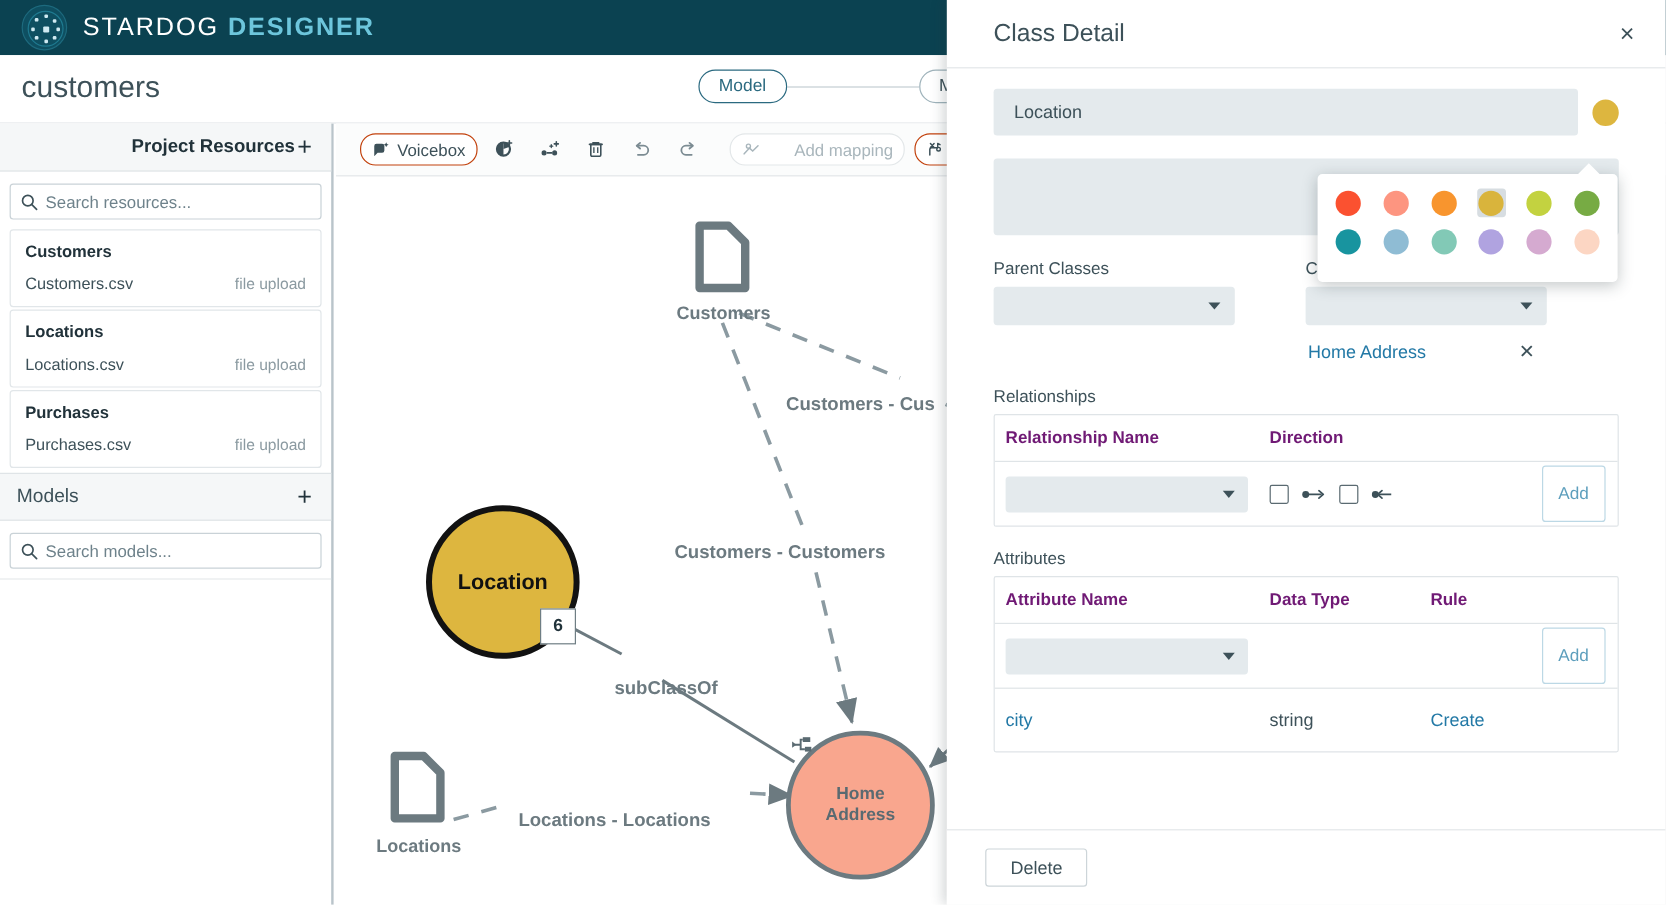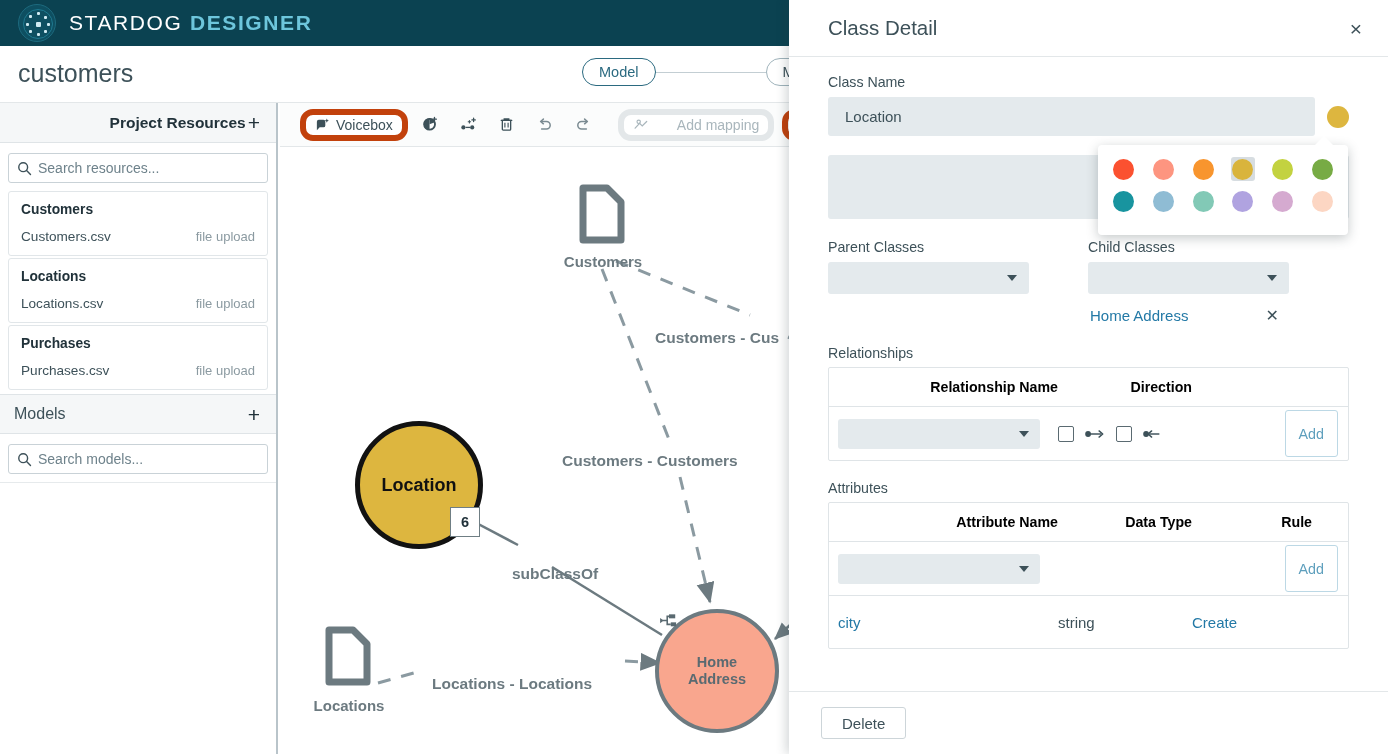--- a/index.html
+++ b/index.html
@@ -105,21 +105,21 @@
     position: absolute; left: 280px; top: 103px; right: 0; height: 651px;
     background: #ffffff; overflow: hidden;
   }
   .toolbar {
     position: absolute; left: 0; top: 0; height: 44px; width: 100%;
     background: #fbfcfc; border-bottom: 1px solid #e3e7e9;
     display: flex; align-items: center; padding-left: 20px; gap: 8px;
   }
   .tb-btn {
     display: flex; align-items: center; gap: 6px; height: 27px;
-    border: 6px solid #c2410c; border-radius: 13px; background: #fff;
+    border: 1px solid #c2410c; border-radius: 13px; background: #fff;
     padding: 10px 9px; font-size: 14px; color: #3d5159; cursor: pointer;
   }
   .tb-icon {
     width: 30px; height: 27px; display:flex; align-items:center; justify-content:center;
     cursor: pointer;
   }
   .tb-btn.disabled { color: #a9b6bc; border-color: #e3e7e9; gap: 28px; }
   .tb-sep { width: 4px; }
 
   
@@ -205,21 +205,21 @@
     margin-top: 12px; padding: 0 10px 0 2px;
   }
   .chip-link { color: #2379a6; font-size: 15px; cursor: pointer; }
   .chip-x { font-size: 16px; color: #3d5159; cursor: pointer; }
 
   .sec-label { font-size: 14.2px; color: #3d5159; margin-bottom: 6px; }
   .tbl { border: 1px solid #dfe4e7; border-radius: 2px; }
   .tbl-head {
     display: flex; align-items: center; height: 39px;
     border-bottom: 1px solid #dfe4e7; padding: 0 0 0 9px;
-    font-size: 14.2px; font-weight: 700; color: #000000; text-align: right;
+    font-size: 14.2px; font-weight: 700; color: #701a75;
   }
   .tbl-row {
     display: flex; align-items: center; height: 53px; padding: 0 0 0 9px;
   }
   .tbl-row.divided { border-top: 1px solid #dfe4e7; }
   .col-a { width: 220px; }
   .col-b { width: 134px; }
   .col-c { width: 120px; }
   .sel-sm {
     background: #e4eaed; border-radius: 3px; height: 30px; width: 202px;
@@ -486,21 +486,20 @@
   <div class="detail-panel">
 
     <div class="dp-header">
       <span class="dp-title">Class Detail</span>
       <span class="dp-close">×</span>
     </div>
 
     <div class="dp-body">
 
       <div style="margin-top:17px;">
-        <div class="fld-label">Class Name</div>
         <div class="row-name">
           <div class="fld-input">Location</div>
           <div class="color-dot" id="classColorDot" style="background: rgb(221, 182, 63);"></div>
         </div>
       </div>
 
       <div style="margin-top:19px;">
         <div class="fld-input fld-textarea"></div>
       </div>
 

